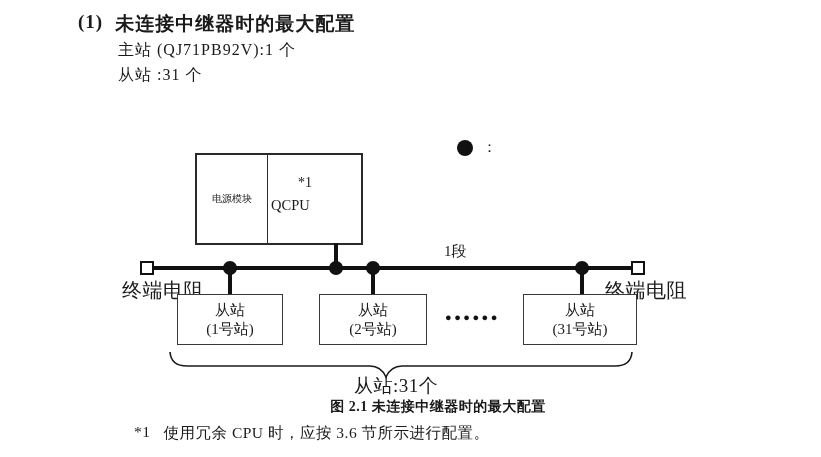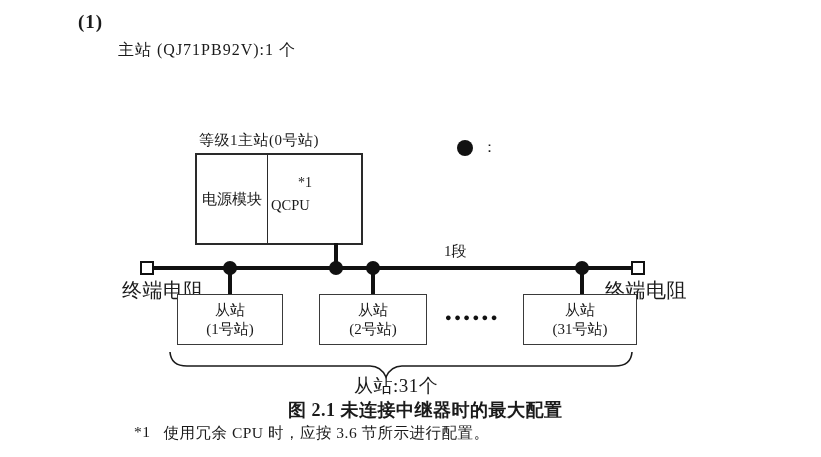--- a/index.html
+++ b/index.html
@@ -22,21 +22,21 @@
   
   .master-label { font-size: 15px; letter-spacing: 0.5px; }
   .master-box {
     display: flex;
     width: 168px; height: 92px;
     border: 2px solid #2a2a2a;
     background: #ffffff;
   }
   .cell { position: relative; font-size: 14.5px; }
   .cell + .cell { border-left: 1.5px solid #2a2a2a; }
-  .cell-power { width: 70px; display: flex; align-items: center; justify-content: center; font-size: 15px; }
+  .cell-power { width: 70px; display: flex; align-items: center; justify-content: center; font-size: 10px; }
   .cell-qcpu { width: 48px; }
   .cell-qcpu .note { position: absolute; top: 20px; right: 3px; font-size: 14px; }
   .cell-qcpu .name { position: absolute; top: 42px; left: 3px; }
   .cell-pb { width: 46px; padding: 30px 0 0 4px; line-height: 17px; }
   .cell-pb span { display: block; }
 
   
   .legend { display: flex; align-items: center; gap: 9px; font-size: 15px; }
   .legend-dot { width: 16px; height: 16px; border-radius: 50%; background: #111; }
 
@@ -54,34 +54,35 @@
     background: #fff;
     display: flex; flex-direction: column;
     align-items: center; justify-content: center;
     font-size: 15px; line-height: 19px;
     text-align: center;
   }
   .ellipsis { font-size: 11px; letter-spacing: 2.5px; color: #111; }
 
   
   .brace-label { font-size: 19px; letter-spacing: 0.5px; }
-  .caption { font-weight: bold; font-size: 18px; text-align: left; width: 300px; letter-spacing: 0.5px; font-family: Liberation Serif, serif; }
+  .caption { font-weight: bold; font-size: 14px; text-align: center; width: 300px; letter-spacing: 0.5px; font-family: Liberation Serif, serif; }
   .footnote { display: flex; gap: 13px; font-size: 15.5px; letter-spacing: 0.5px; }
 </style>
 </head>
 <body>
 
 <div class="page">
 
   <div class="abs heading" style="left:78px; top:11px;">
     <span>(1)</span>
+    <span>未连接中继器时的最大配置</span>
   </div>
   <div class="abs subline" style="left:118px; top:40px;">主站 (QJ71PB92V):1 个</div>
+  <div class="abs subline" style="left:118px; top:65px;">从站 :31 个</div>
 
-  <div class="abs master-label" style="left:199px; top:131px;">等级1主站(0号站)</div>
   <div class="abs master-box" style="left:195px; top:153px;">
     <div class="cell cell-power">电源模块</div>
     <div class="cell cell-qcpu">
       <span class="note">*1</span>
       <span class="name">QCPU</span>
     </div>
   </div>
 
   <div class="abs legend" style="left:457px; top:138px;">
     <span class="legend-dot"></span>

